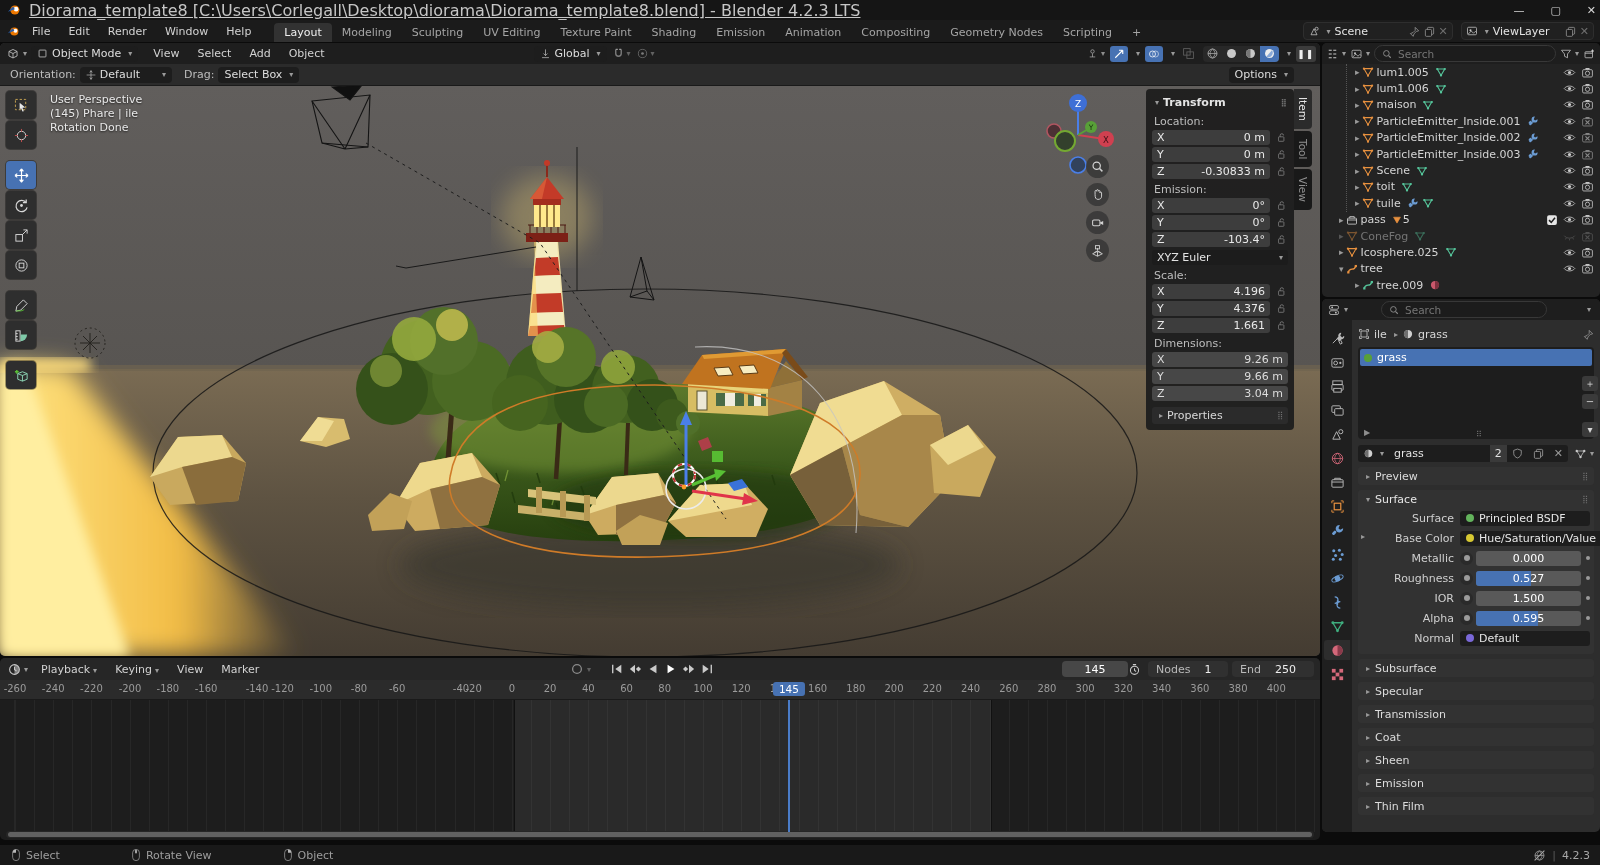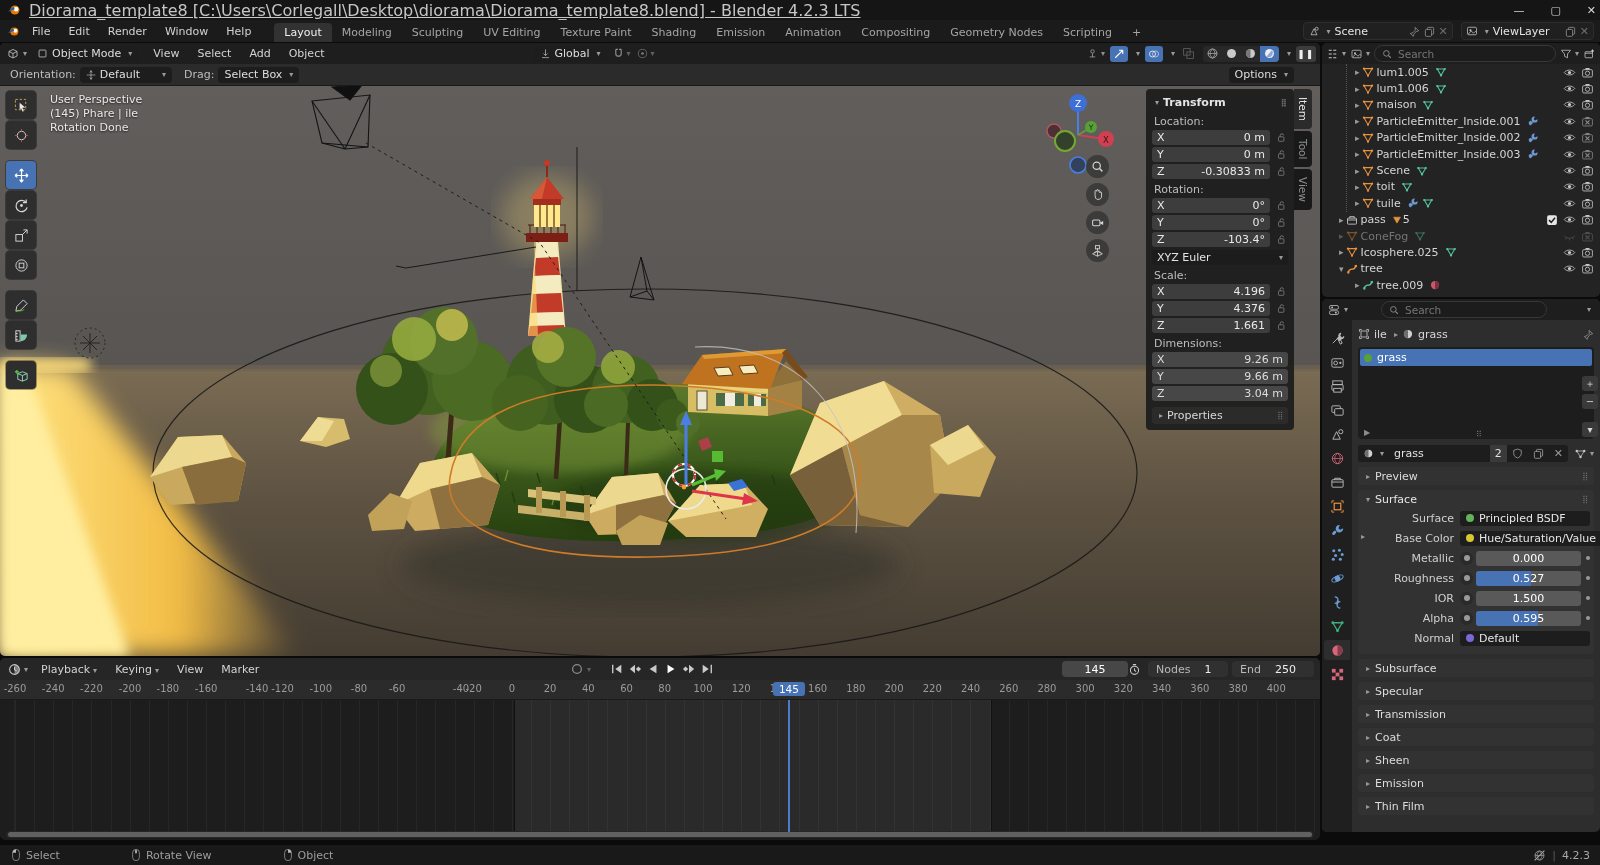--- a/index.html
+++ b/index.html
@@ -697,21 +697,21 @@
             <span class="np-axis">Z</span>
             <span class="np-val">-0.30833 m</span>
           </div>
           <div class="np-lock ic">
             <svg width="11" height="11" viewBox="0 0 16 16">
               <rect x="3.5" y="7" width="8" height="6.5" rx="1" fill="none" stroke="#b5b5b5"></rect>
               <path d="M6 7 V5 a2.5 2.5 0 0 1 5 0" fill="none" stroke="#b5b5b5"></path>
             </svg>
           </div>
         </div>
-        <div class="np-sec">Rotation:</div>
+        <div class="np-sec">Emission:</div>
         <div class="np-row">
           <div class="np-field">
             <span class="np-axis">X</span>
             <span class="np-val">0°</span>
           </div>
           <div class="np-lock ic">
             <svg width="11" height="11" viewBox="0 0 16 16">
               <rect x="3.5" y="7" width="8" height="6.5" rx="1" fill="none" stroke="#b5b5b5"></rect>
               <path d="M6 7 V5 a2.5 2.5 0 0 1 5 0" fill="none" stroke="#b5b5b5"></path>
             </svg>

